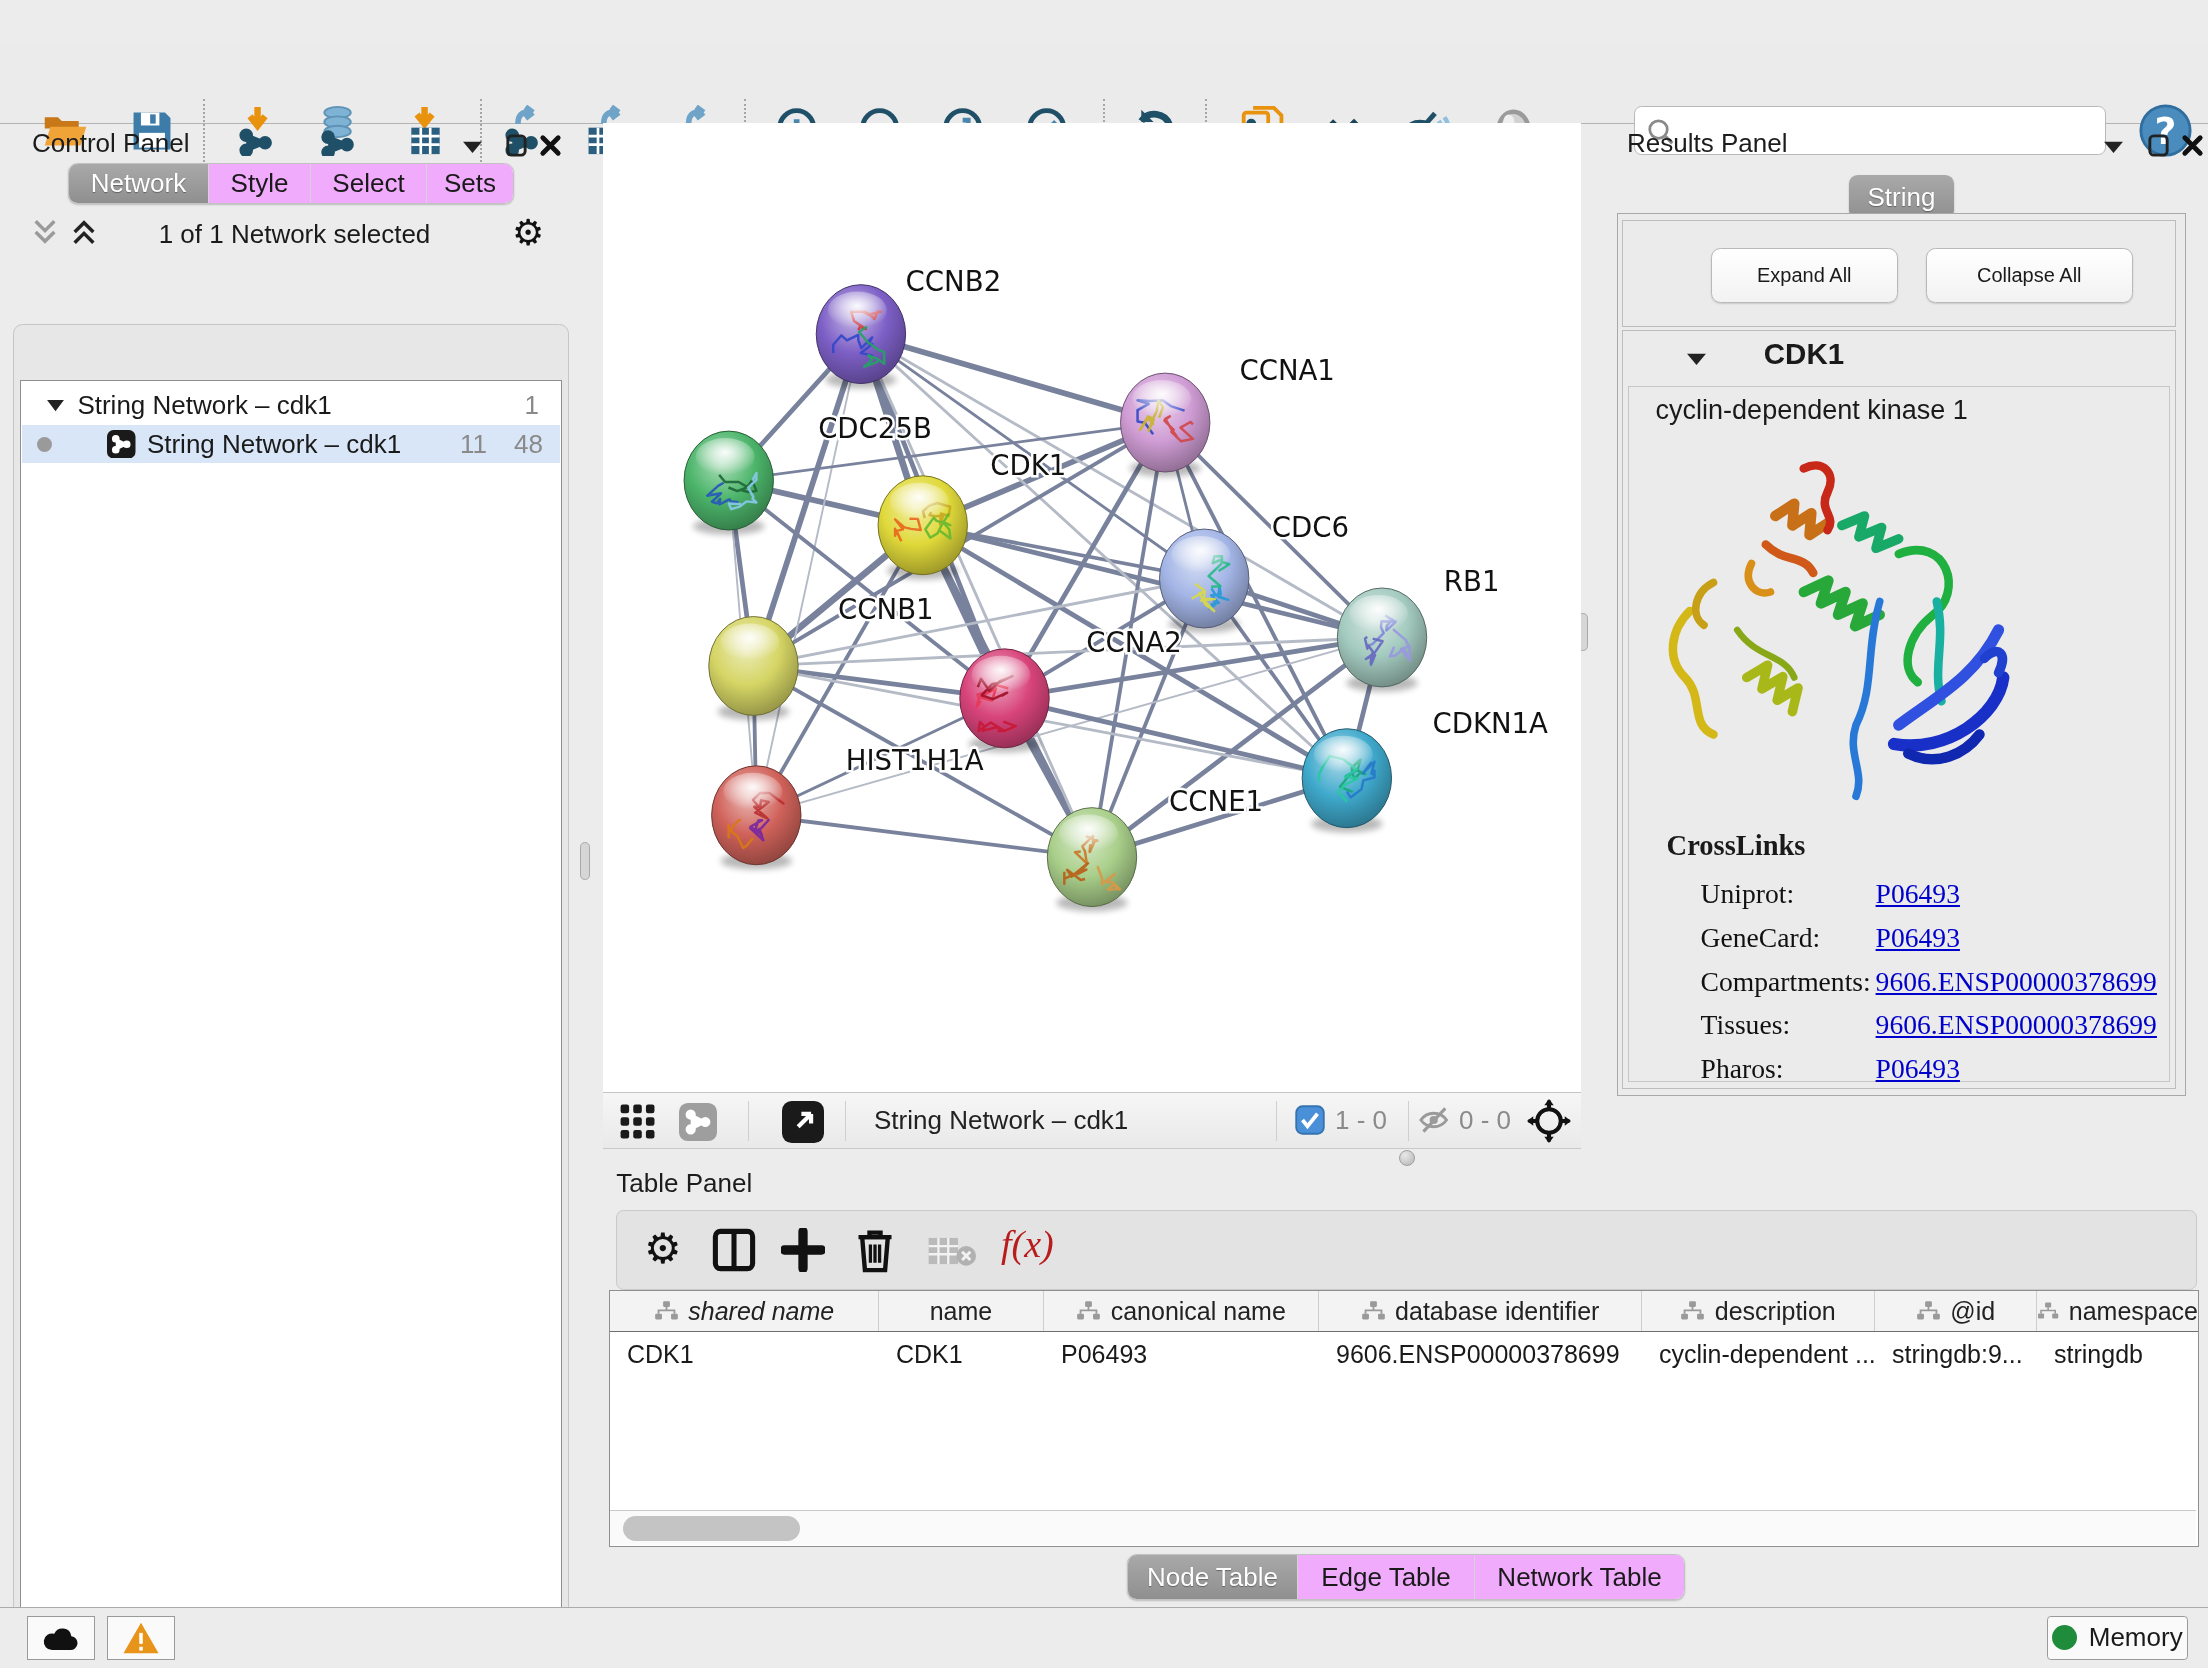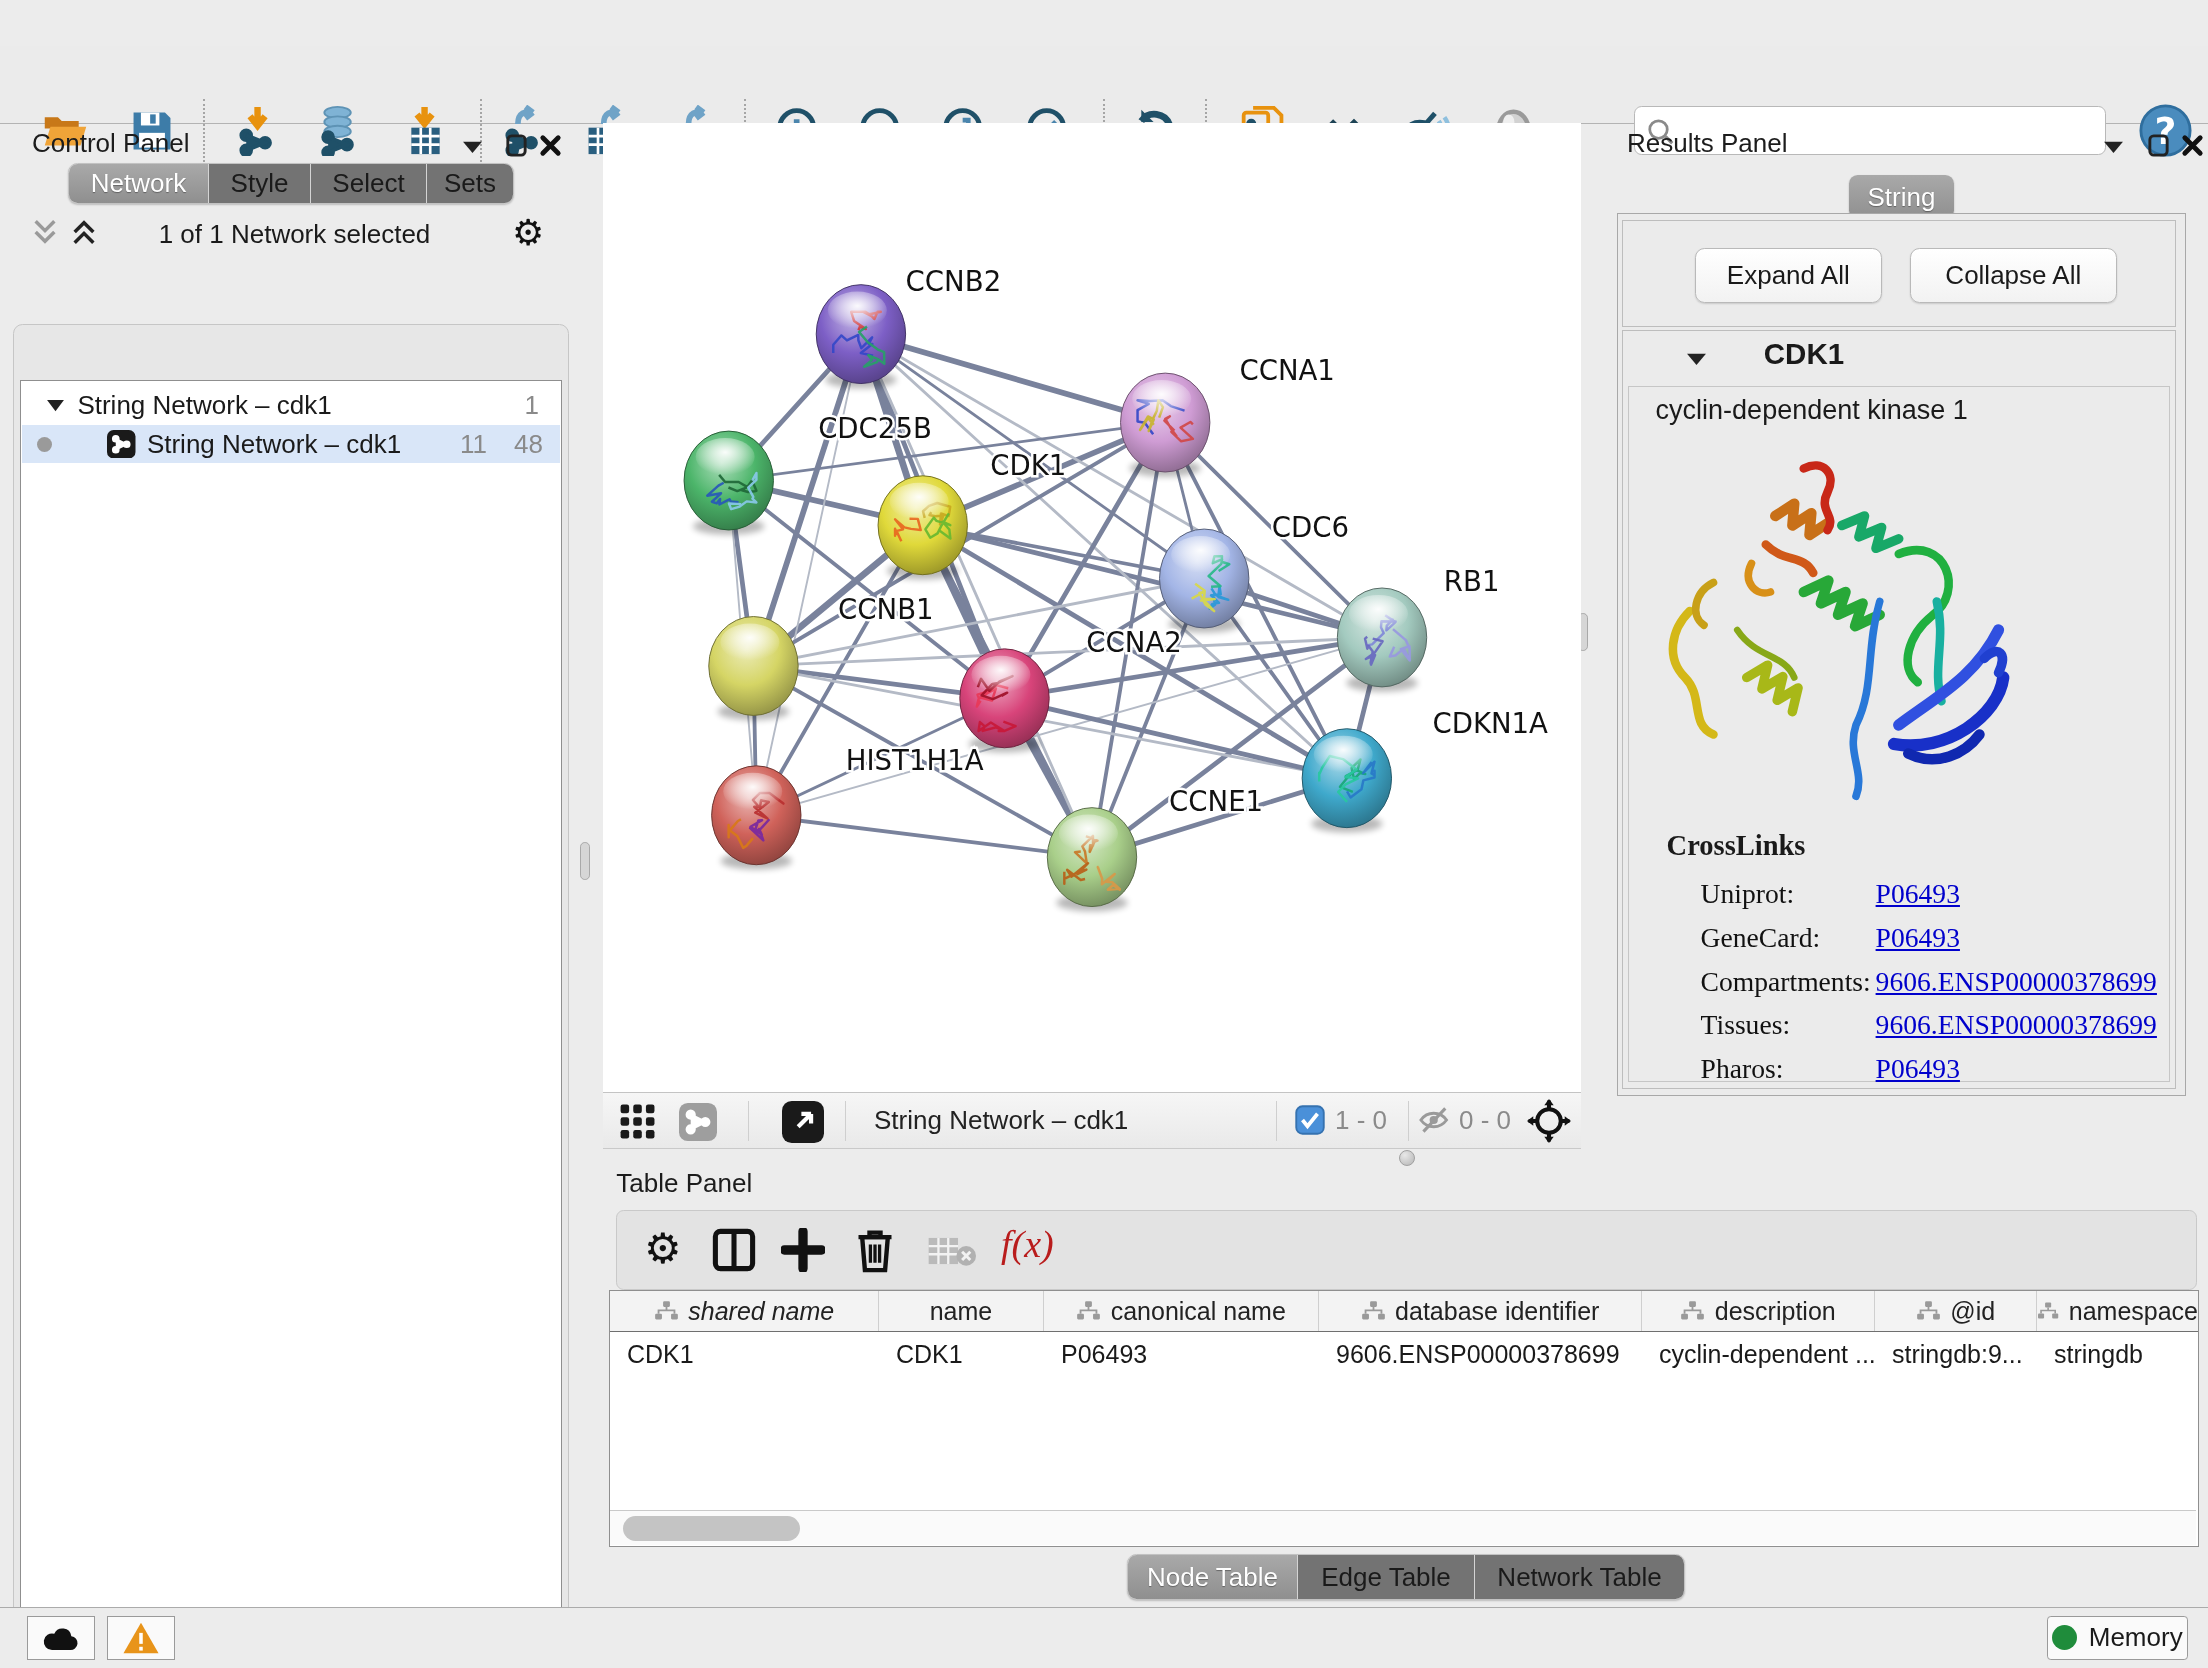--- a/index.html
+++ b/index.html
@@ -18,42 +18,42 @@
   .tbtn{position:absolute;top:57px;width:55px;height:55px;display:flex;align-items:center;justify-content:center;}
   .tsep{position:absolute;top:53px;width:0;height:63px;border-left:2.9px dotted #a5a5a5;}
   #search-wrap{position:absolute;left:1634px;top:60px;width:472px;height:49px;background:#fff;
     border:1.9px solid #b8b8b8;border-radius:7.6px;box-sizing:border-box;}
   #search-input{position:absolute;left:49px;top:1.9px;width:409px;height:42px;border:none;outline:none;
     font-size:25px;font-family:"Liberation Sans",sans-serif;background:transparent;}
   
   .phead-title{font-size:26px;color:#1c1c1c;}
   .seg{position:absolute;display:flex;border:1px solid #c2c2c2;border-radius:9.5px;overflow:hidden;
        background:#fff;box-shadow:0 1px 1.9px rgba(0,0,0,.2);}
-  .seg>div{display:flex;align-items:center;justify-content:center;font-size:26px;background:#737373;
+  .seg>div{display:flex;align-items:center;justify-content:center;font-size:26px;background:#f0abfc;
        border-right:1px solid #d4d4d4;}
   .seg>div:last-child{border-right:none;}
   .seg>div.sel{background:linear-gradient(#a9a9a9,#8f8f8f);color:#fff;text-shadow:0 1px 1px rgba(0,0,0,.35);}
   
   #cp-box{left:13.3px;top:201px;width:554px;height:1364px;background:#e7e7e7;
      border:1px solid #c6c6c6;border-radius:9.5px;}
   #cp-list{left:20px;top:257px;width:542px;height:1301px;background:#fff;border:1px solid #8f8f8f;box-sizing:border-box;}
   .treerow{position:absolute;left:1px;width:538px;height:38px;display:flex;align-items:center;font-size:26px;}
   #cp-row2{background:#d9e6f8;}
   .cnt{color:#8a8a8a;}
   
   #net-canvas{left:603px;top:123px;width:978px;height:969px;background:#fff;}
   #net-status{left:603px;top:1092px;width:978px;height:55px;
      background:linear-gradient(#f6f6f6,#e9e9e9);border-top:1px solid #c4c4c4;border-bottom:1px solid #c9c9c9;}
   .nsep{position:absolute;top:7.6px;height:40px;border-left:1px solid #cfcfcf;}
   
   #rp-box{left:1617px;top:213px;width:567px;height:881px;background:#ebebeb;border:1.9px solid #a8a8a8;}
   #rp-btnstrip{left:3.8px;top:5.7px;width:552px;height:105px;border:1px solid #bdbdbd;}
   .macbtn{position:absolute;top:36px;height:53px;background:linear-gradient(#ffffff,#f2f2f2);
-    border:1px solid #b9b9b9;border-radius:9.5px;font-size:26px;display:flex;align-items:center;
-    justify-content:center;box-shadow:0 1px 1.9px rgba(0,0,0,.15);}
+    border:1px solid #b9b9b9;border-radius:9.5px;font-size:20px;display:flex;align-items:center;
+    justify-content:center;box-shadow:0 1px 1.9px rgba(0,0,0,.15);margin-left:16px;}
   #rp-card{left:3.8px;top:116px;width:552px;height:757px;border:1px solid #bdbdbd;}
   #rp-inner{left:4.8px;top:55px;width:540px;height:694px;border:1px solid #c6c6c6;background:#ebebeb;}
   .xrow{position:absolute;left:0;width:100%;height:44px;font-family:"Liberation Serif",serif;font-size:27.6px;}
   .xlabel{position:absolute;left:72px;color:#111;}
   .xval{position:absolute;left:247px;color:#0000cc;text-decoration:underline;cursor:pointer;}
   
   #tp-toolbar{left:616px;top:1210px;width:1579px;height:78px;background:#e3e3e3;
      border:1px solid #c9c9c9;border-radius:7.6px;}
   #tbl-box{left:609px;top:1290px;width:1588px;height:255px;background:#fff;border:1px solid #8f8f8f;overflow:hidden;}
   #tbl-head{position:absolute;left:0;top:0;height:40px;display:flex;background:#f3f3f3;border-bottom:1.9px solid #6f6f6f;width:1712px;}

